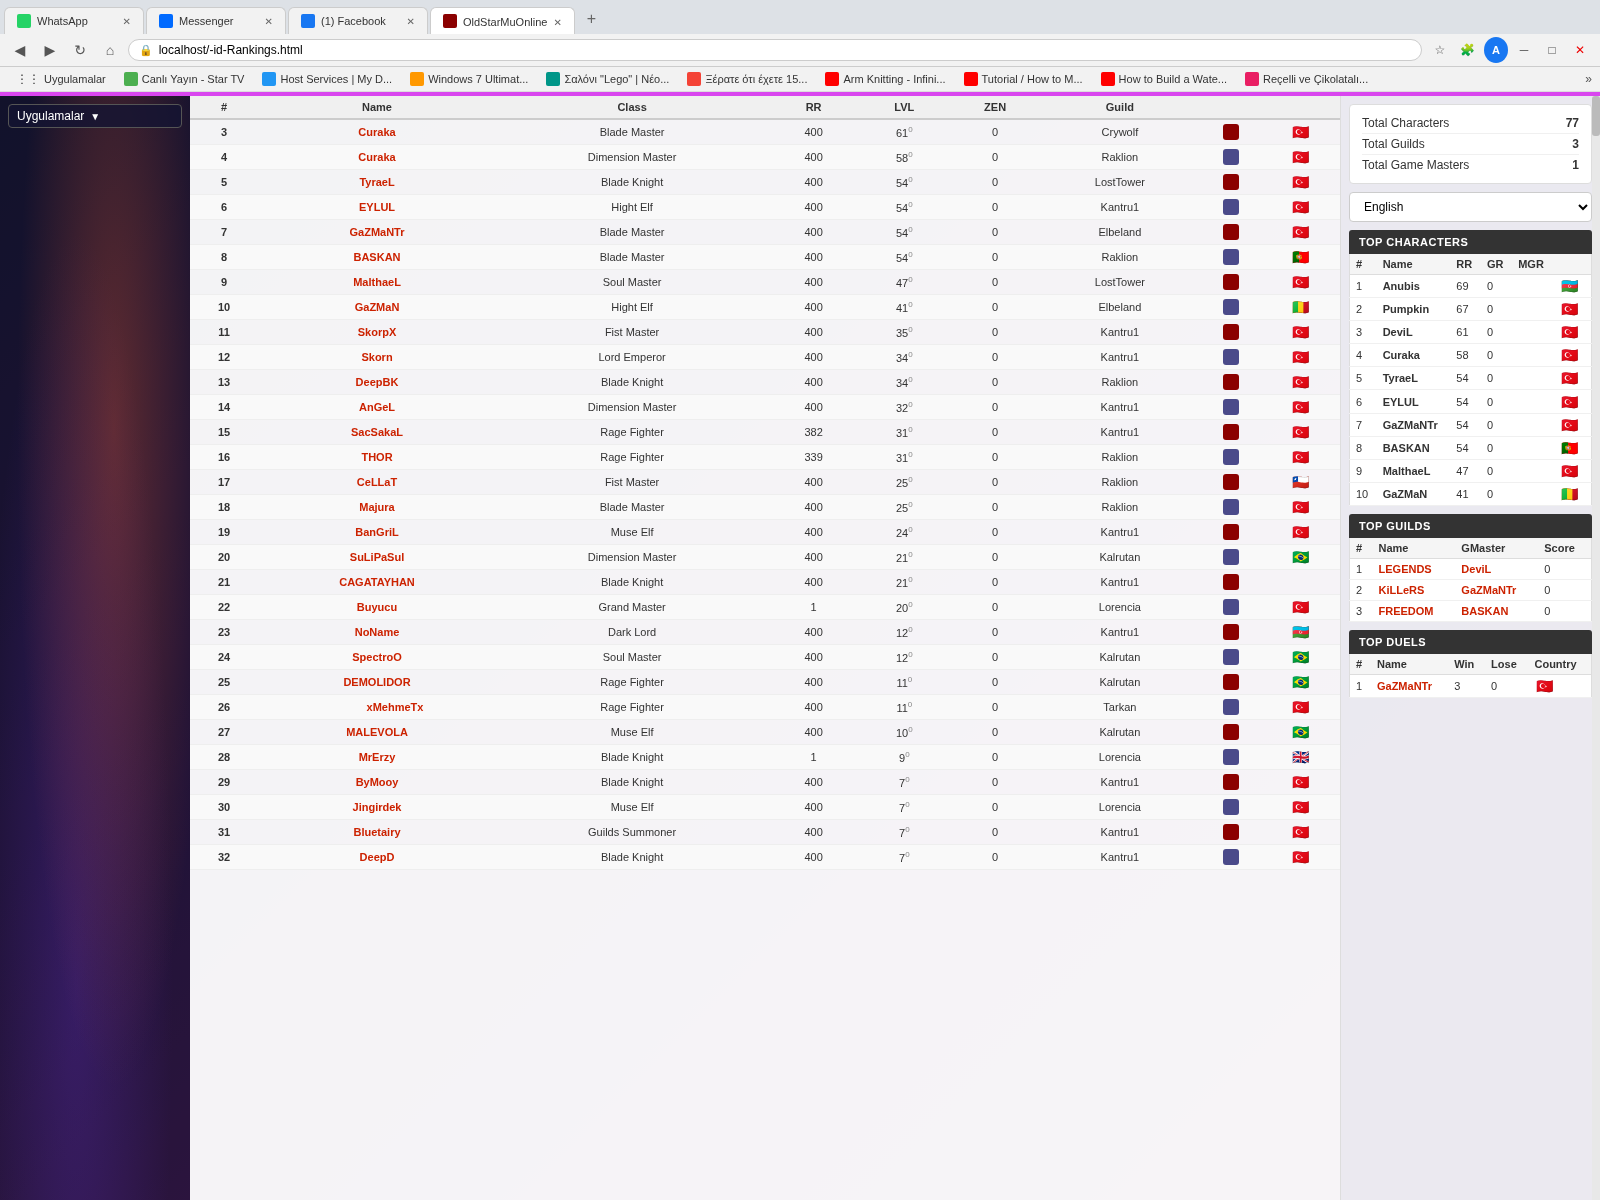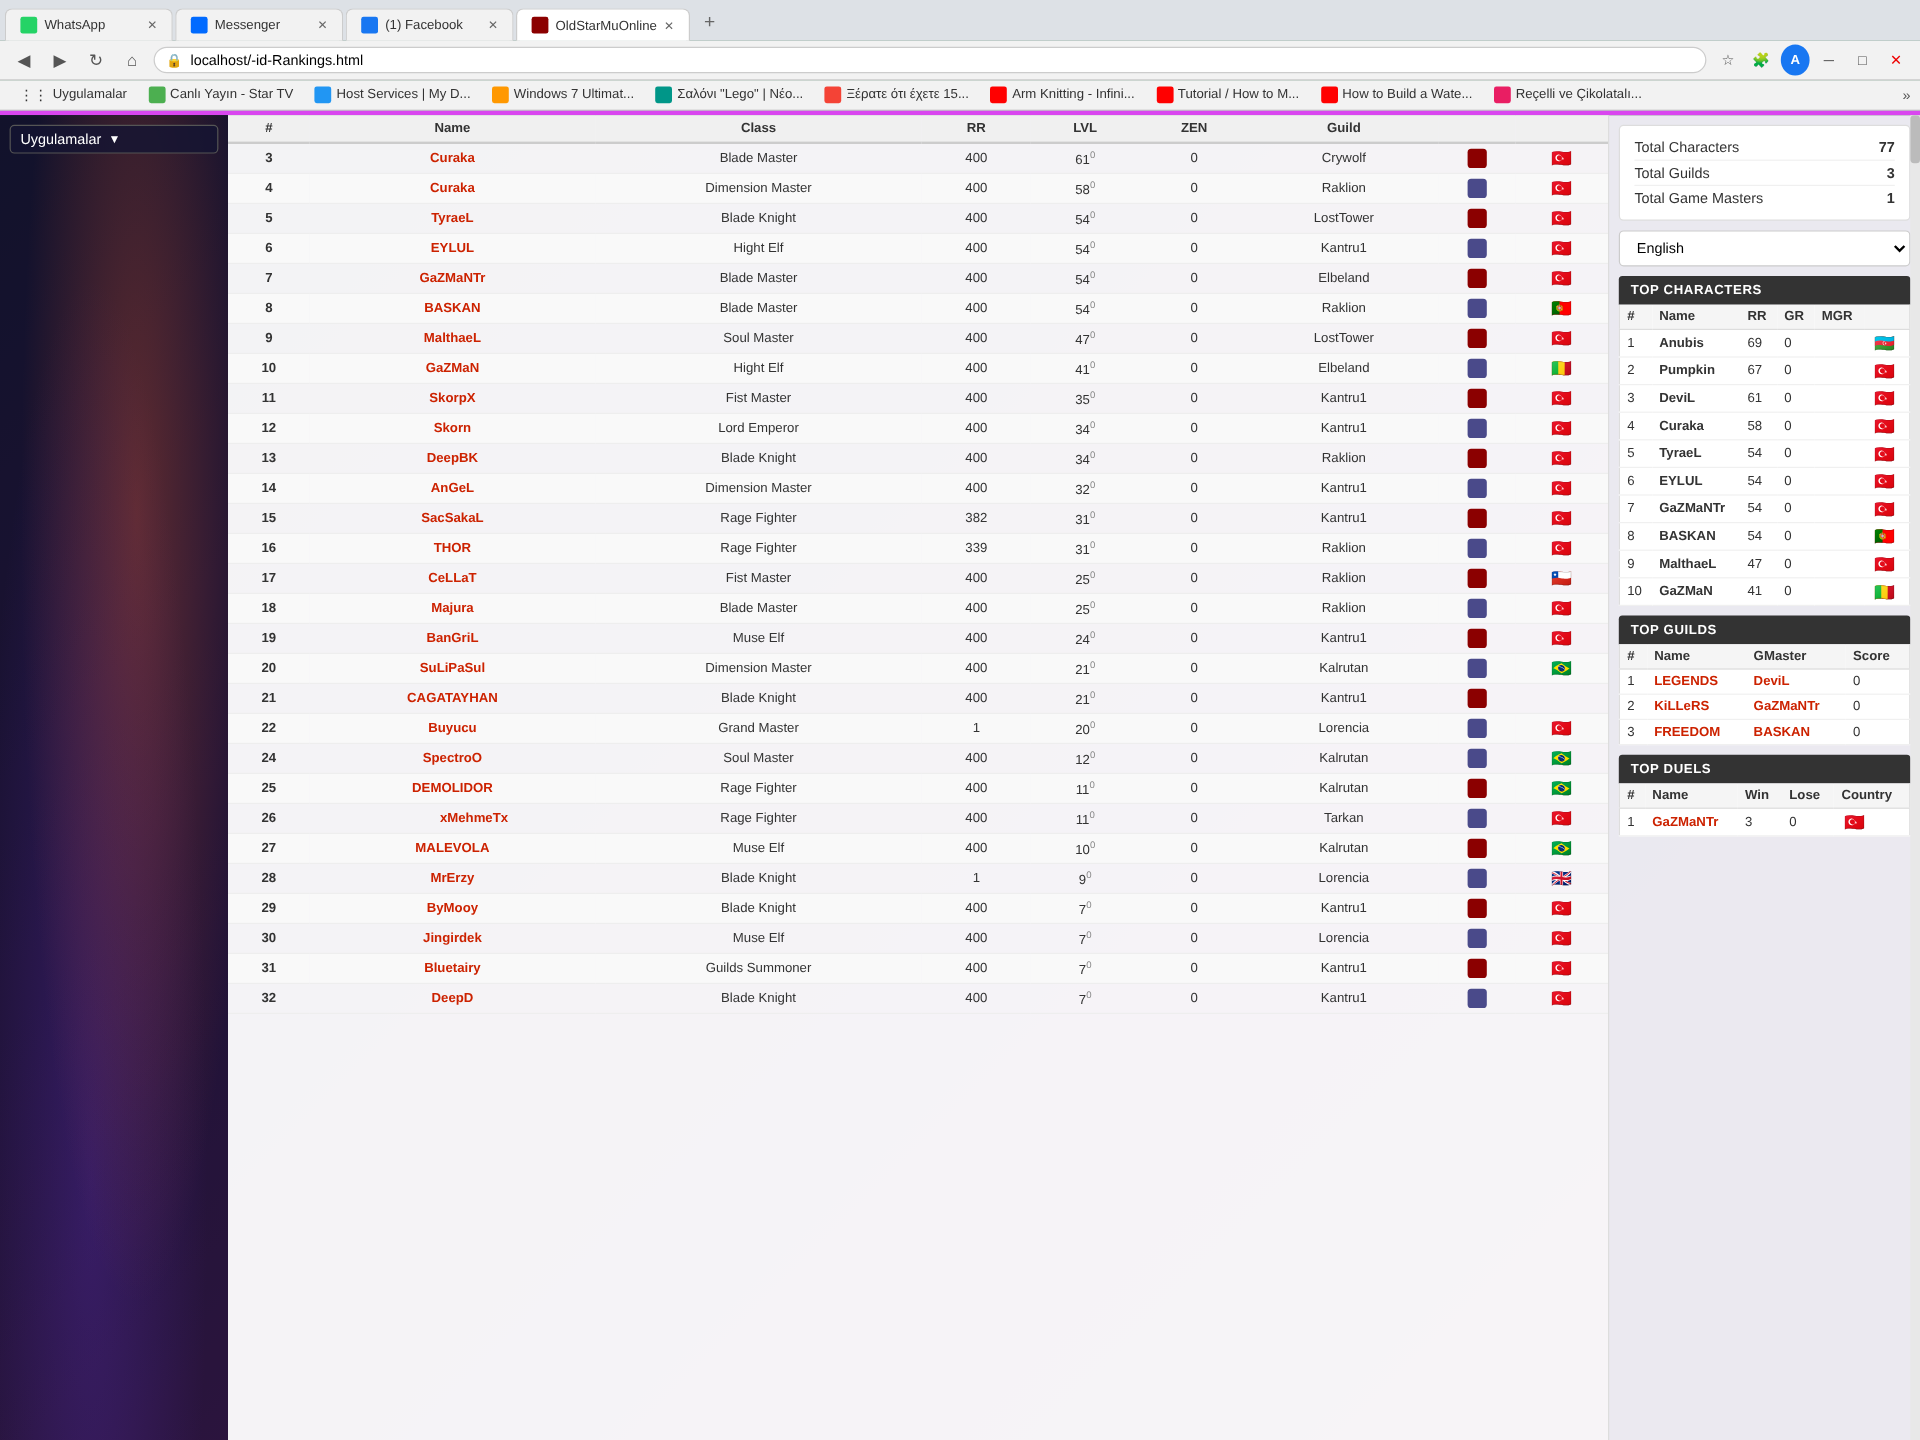--- a/index.html
+++ b/index.html
@@ -660,20 +660,31 @@
             <td><span class="char-name" style="cursor: pointer;">Buyucu</span></td>
             <td class="class-name">Grand Master</td>
             <td>1</td>
             <td><span>20</span><sup class="superscript">0</sup></td>
             <td>0</td>
             <td class="guild-name">Lorencia</td>
             <td><span style="display: inline-block; width: 16px; height: 16px; background: rgb(74, 74, 138); border-radius: 3px; vertical-align: middle;"></span></td>
             <td><span style="display: inline-block; width: 22px; height: 14px; border-radius: 2px; vertical-align: middle; font-size: 14px; text-align: center; line-height: 14px; font-weight: bold;">🇹🇷</span></td>
           </tr>
           <tr>
+            <td>23</td>
+            <td><span class="char-name" style="cursor: pointer;">NoName</span></td>
+            <td class="class-name">Dark Lord</td>
+            <td>400</td>
+            <td><span>12</span><sup class="superscript">0</sup></td>
+            <td>0</td>
+            <td class="guild-name">Kantru1</td>
+            <td><span style="display: inline-block; width: 16px; height: 16px; background: rgb(139, 0, 0); border-radius: 3px; vertical-align: middle;"></span></td>
+            <td><span style="display: inline-block; width: 22px; height: 14px; border-radius: 2px; vertical-align: middle; font-size: 14px; text-align: center; line-height: 14px; font-weight: bold;">🇦🇿</span></td>
+          </tr>
+          <tr>
             <td>24</td>
             <td><span class="char-name" style="cursor: pointer;">SpectroO</span></td>
             <td class="class-name">Soul Master</td>
             <td>400</td>
             <td><span>12</span><sup class="superscript">0</sup></td>
             <td>0</td>
             <td class="guild-name">Kalrutan</td>
             <td><span style="display: inline-block; width: 16px; height: 16px; background: rgb(74, 74, 138); border-radius: 3px; vertical-align: middle;"></span></td>
             <td><span style="display: inline-block; width: 22px; height: 14px; border-radius: 2px; vertical-align: middle; font-size: 14px; text-align: center; line-height: 14px; font-weight: bold;">🇧🇷</span></td>
           </tr>

